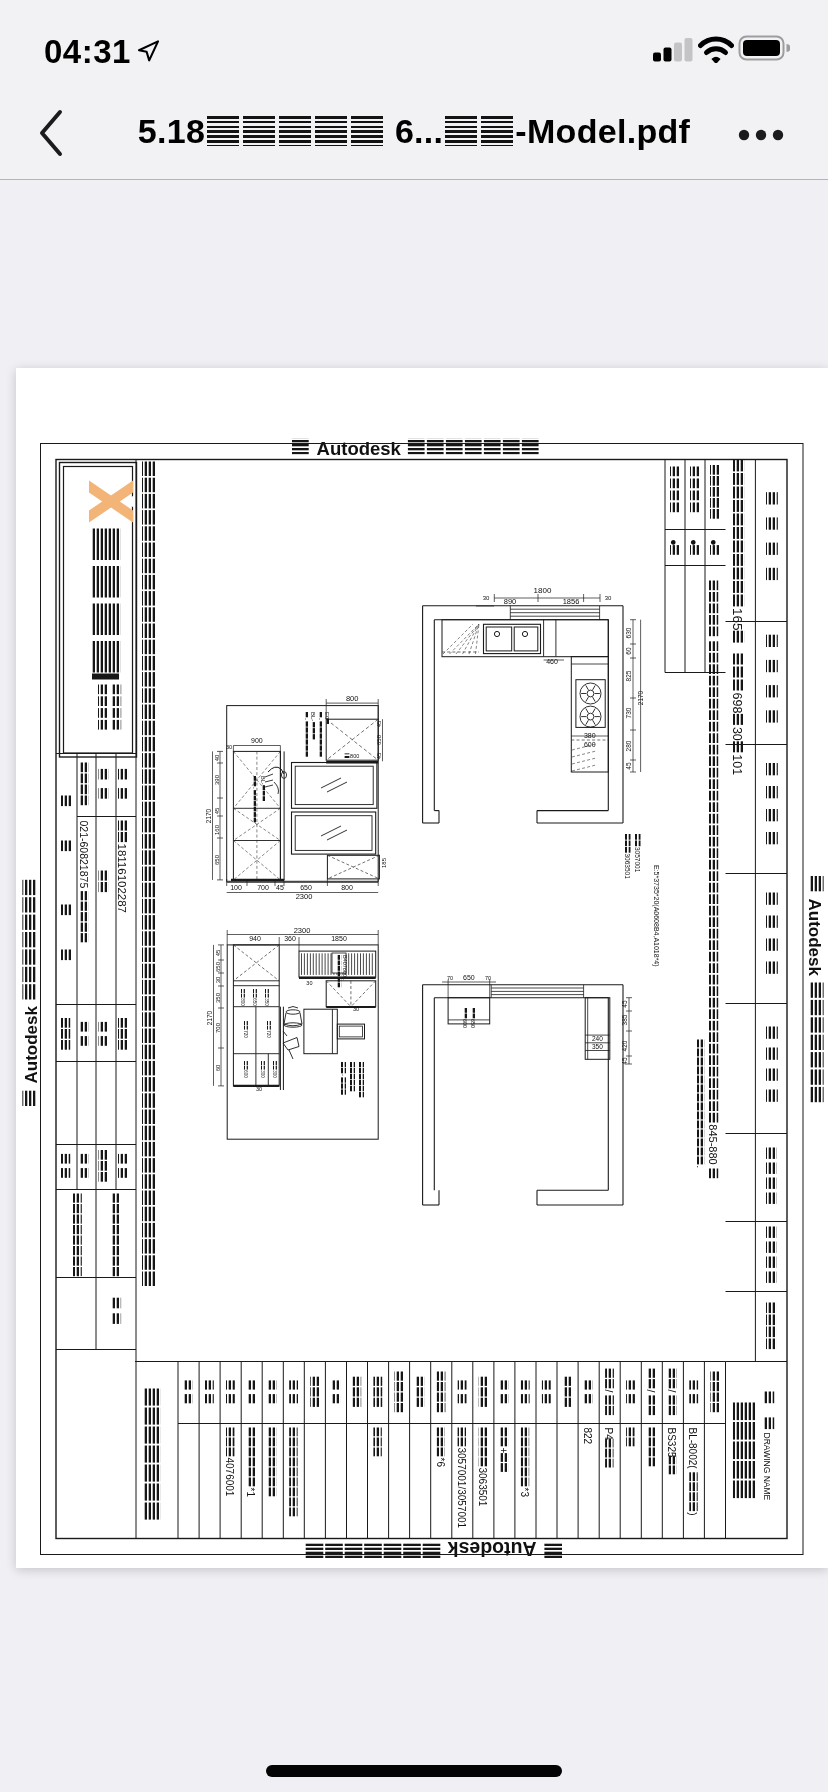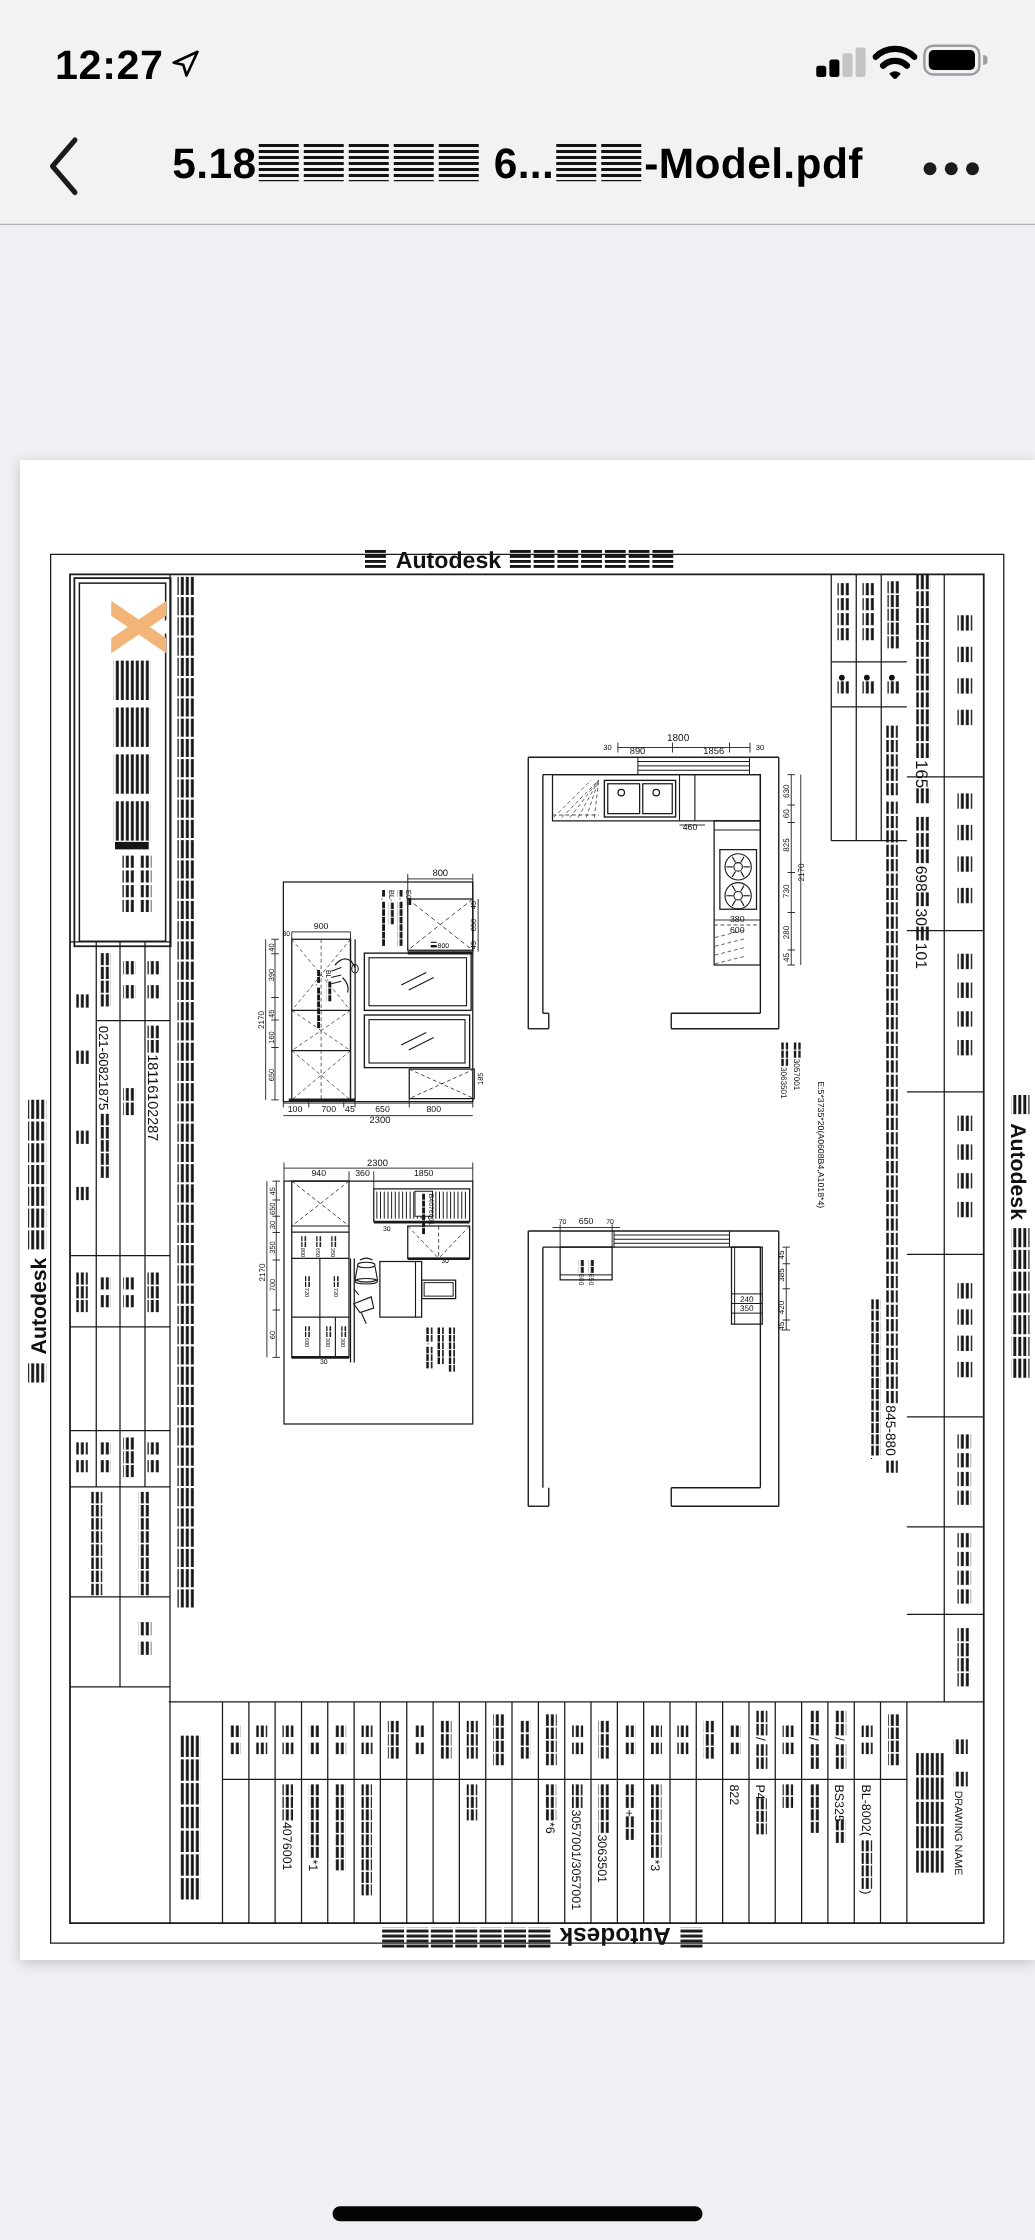--- a/index.html
+++ b/index.html
@@ -3,21 +3,21 @@
 <style>
 html,body{margin:0;padding:0;width:828px;height:1792px;background:#f0f0f4;font-family:"Liberation Sans",sans-serif;overflow:hidden}
 .cjt{display:inline-block;background:repeating-linear-gradient(180deg,#131313 0 2.6px,rgba(0,0,0,0) 2.6px 4.8px);}
 </style></head>
 <body>
 
 <div style="position:absolute;left:0;top:0;width:828px;height:180px;background:#f2f2f4;"></div>
 
 <div style="position:absolute;left:0;top:179px;width:828px;height:1px;background:#b4b4b8;"></div>
 
-<div style="position:absolute;left:44px;top:33px;font-size:33px;font-weight:700;color:#000;letter-spacing:0.5px">12:27</div>
+<div style="position:absolute;left:44px;top:33px;font-size:33px;font-weight:700;color:#000;letter-spacing:0.5px">04:31</div>
 
 <svg style="position:absolute;left:136px;top:38px" width="26" height="26" viewBox="0 0 26 26">
     <path d="M3,12.2 L22,3.4 L13.2,22.4 L10.6,13.8 Z" fill="none" stroke="#000" stroke-width="2.1" stroke-linejoin="round"></path>
   </svg>
 
 <svg style="position:absolute;left:652px;top:36px" width="42" height="28" viewBox="0 0 42 28">
 <rect x="1" y="16.5" width="8" height="9" rx="2" fill="#000"></rect>
 <rect x="11.5" y="11.5" width="8" height="14" rx="2" fill="#000"></rect>
 <rect x="22" y="6.5" width="8" height="19" rx="2" fill="#c4c4c6"></rect>
 <rect x="32.5" y="2" width="8" height="23.5" rx="2" fill="#c4c4c6"></rect>

